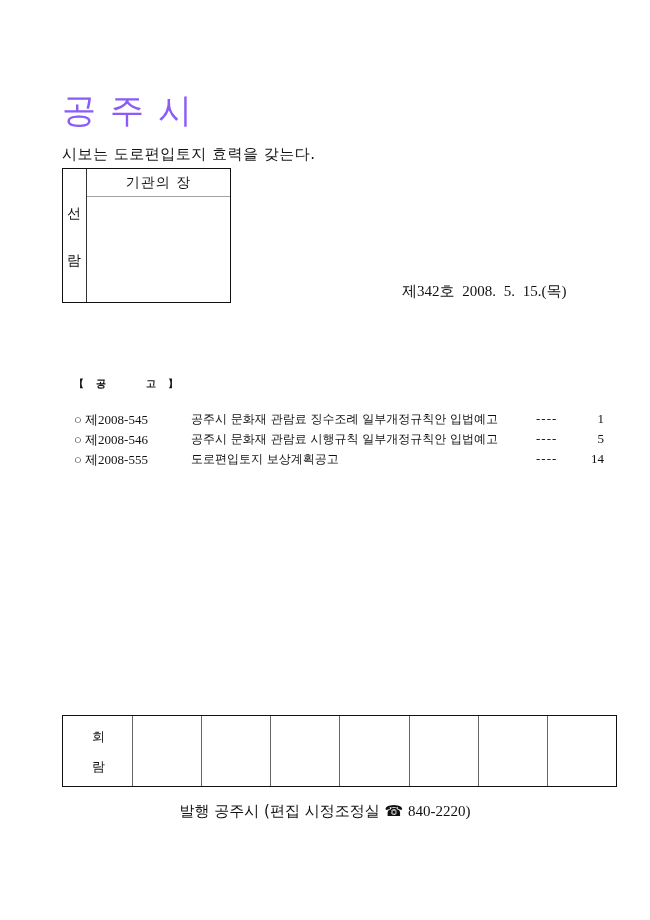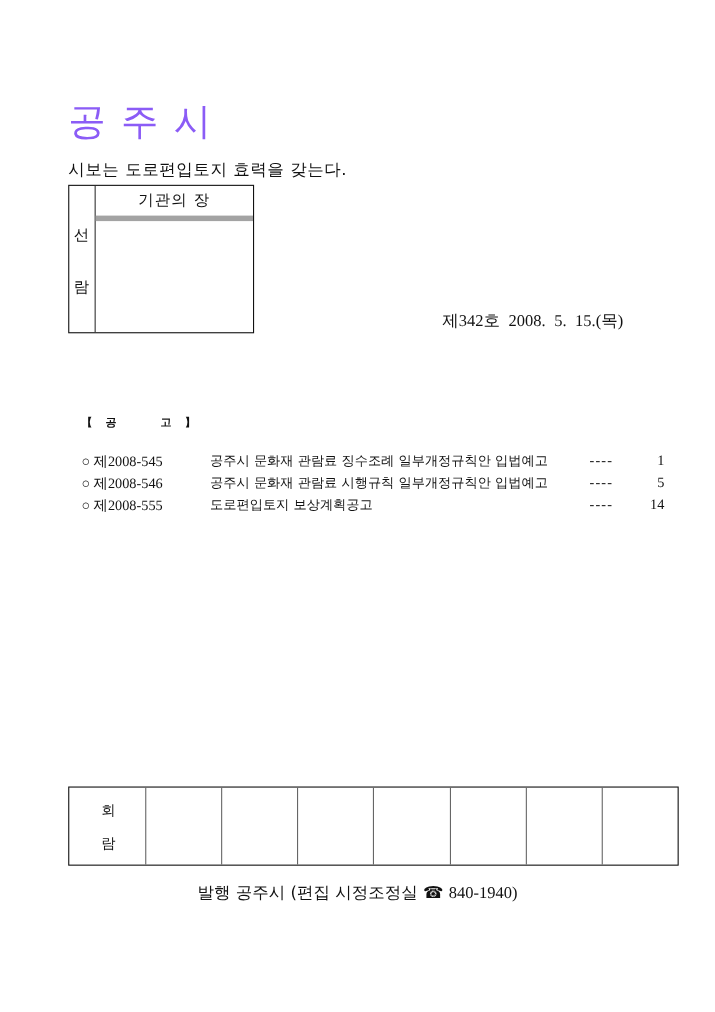--- a/index.html
+++ b/index.html
@@ -6,21 +6,21 @@
     body { width: 650px; height: 920px; position: relative; overflow: hidden;
            font-family: "DejaVu Serif", "Liberation Serif", serif; color: #111; }
     .abs { position: absolute; }
     .title { left: 62px; top: 88px; font-size: 34px; letter-spacing: 14px;
              font-family: "DejaVu Sans", sans-serif; font-weight: 400; color: #8b5cf6; }
     .subtitle { left: 62px; top: 145px; font-size: 15px; letter-spacing: 0.5px;
                 font-family: "DejaVu Sans", sans-serif; }
     .review-box { left: 62px; top: 168px; width: 167px; height: 133px; border: 1.5px solid #111; }
     .review-side { left: 0; top: 0; width: 23px; height: 133px; border-right: 1px solid #333; }
     .review-side span { position: absolute; left: 4px; font-size: 14px; font-family: "DejaVu Sans", sans-serif; }
-    .review-head { left: 24px; top: 0; width: 143px; height: 27px; border-bottom: 5px solid #a3a3a3;
+    .review-head { left: 24px; top: 0; width: 143px; height: 27px; border-bottom: 1px solid #a3a3a3;
                    text-align: center; line-height: 27px; font-size: 14px; letter-spacing: 1px;
                    font-family: "DejaVu Sans", sans-serif; }
     .issue-info { left: 402px; top: 282px; font-size: 15px; font-family: "Liberation Serif", serif; word-spacing: 4px; }
     .section-head { left: 74px; top: 377px; font-size: 10px; font-weight: bold; font-family: "DejaVu Sans", sans-serif; }
     .section-head .sp { display: inline-block; width: 12px; }
     .section-head .sp2 { display: inline-block; width: 40px; }
     .notice-row { left: 74px; width: 540px; height: 20px; font-size: 13px; }
     .notice-row .num { position: absolute; left: 0; font-family: "Liberation Serif", serif; }
     .notice-row .ttl { position: absolute; left: 117px; font-family: "DejaVu Sans", sans-serif; font-size: 12px; }
     .notice-row .dash { position: absolute; left: 462px; font-family: "Liberation Serif", serif; letter-spacing: 1px; }
@@ -83,14 +83,14 @@
   <div class="circ-cell"></div>
   <div class="circ-cell"></div>
   <div class="circ-cell"></div>
   <div class="circ-cell"></div>
   <div class="circ-cell"></div>
 </div>
 
 <div class="abs footer">
   <span>발행 공주시 (편집 시정조정실</span>
   <span>☎</span>
-  <span class="tel">840-1940)</span>
+  <span class="tel">840-2220)</span>
 </div>
 
 </body></html>

